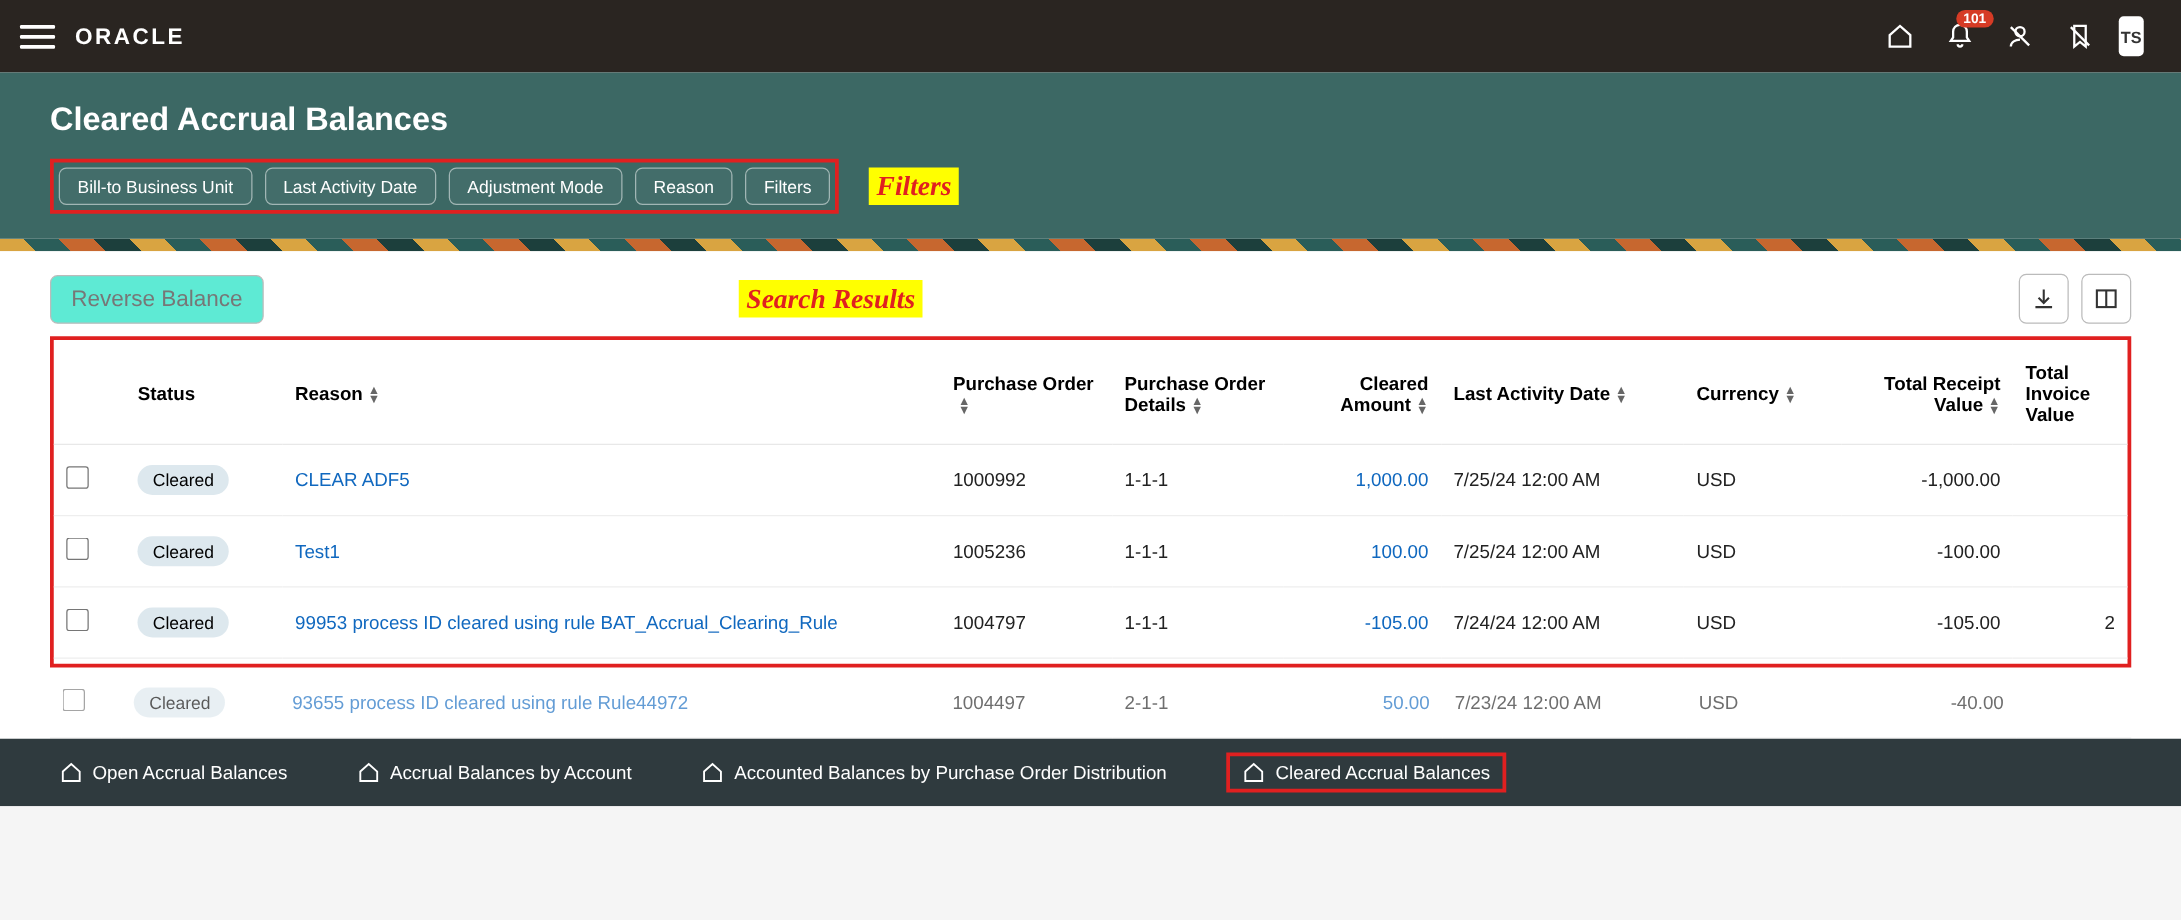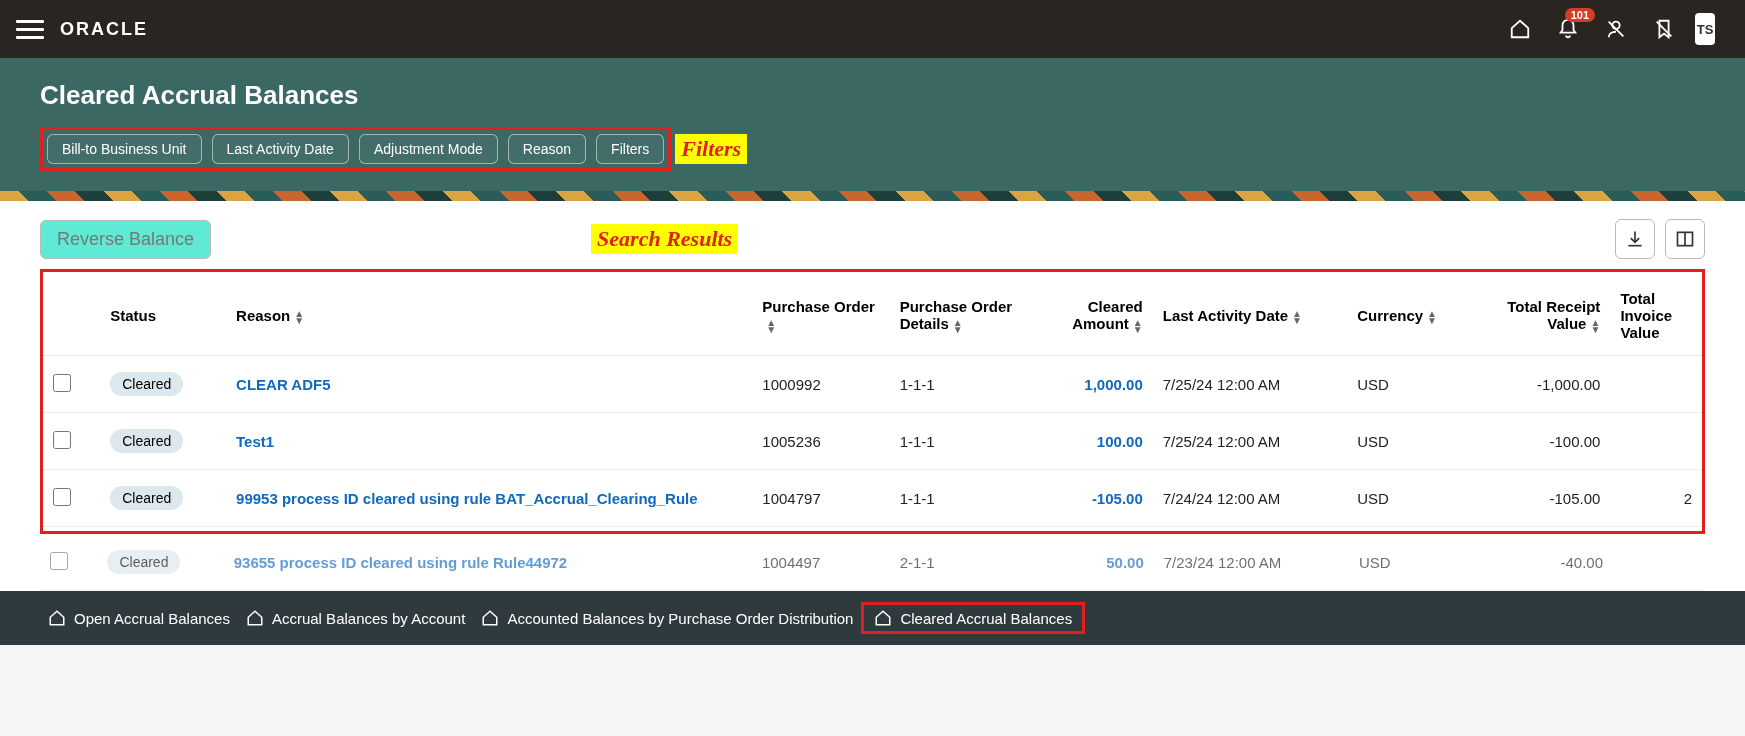--- a/index.html
+++ b/index.html
@@ -18,49 +18,49 @@
   
   
   .hero { background: #3c6864; padding: 22px 40px 20px; color: #fff; position: relative; }
   .hero h1 { font-size: 26px; font-weight: 700; margin-bottom: 16px; }
   .search-row { display: flex; align-items: center; gap: 20px; }
   .search-wrap { border: 3px solid #e02020; padding: 2px; display: inline-block; }
   .search-box { display: flex; align-items: center; background: rgba(255,255,255,0.05); border: 1px solid rgba(255,255,255,0.4); border-radius: 6px; padding: 8px 12px; width: 440px; }
   .search-box input { background: transparent; border: none; outline: none; color: #fff; font-size: 15px; flex: 1; }
   .search-box input::placeholder { color: rgba(255,255,255,0.85); }
   .annot { background: #ffff00; color: #e02020; font-weight: 700; font-style: italic; font-size: 22px; padding: 2px 6px; font-family: "Times New Roman", serif; }
-  .filters-row { display: flex; align-items: center; gap: 4px; margin-top: 14px; }
+  .filters-row { display: flex; align-items: center; gap: 24px; margin-top: 14px; }
   .filters-wrap { border: 3px solid #e02020; padding: 4px; display: inline-flex; gap: 10px; }
   .chip { border: 1px solid rgba(255,255,255,0.5); border-radius: 6px; padding: 6px 14px; font-size: 14px; color: #fff; cursor: pointer; background: rgba(255,255,255,0.04); }
   .hero-stripe { height: 10px; background: repeating-linear-gradient(45deg,#d9a441 0 20px,#2a5d59 20px 40px,#c7672f 40px 60px,#1c3f3c 60px 80px); }
   
   
   .content { background: #fff; padding: 18px 40px 0; }
   .action-row { display: flex; align-items: center; margin-bottom: 10px; }
   .btn-outline { border: 1px solid #bbb; background: #5eead4; color: #777; padding: 8px 16px; border-radius: 6px; font-size: 18px; cursor: pointer; }
   .action-row .annot { margin-left: 380px; }
   .action-spacer { flex: 1; }
   .icon-btn { width: 40px; height: 40px; border: 1px solid #bbb; border-radius: 6px; display: flex; align-items: center; justify-content: center; cursor: pointer; margin-left: 10px; background:#fff; }
   
   .table-wrap { border: 3px solid #e02020; padding: 4px 0; }
   table { width: 100%; border-collapse: collapse; }
   th { text-align: left; font-size: 15px; font-weight: 700; padding: 14px 10px; border-bottom: 1px solid #e8e8e8; vertical-align: middle; }
   th .sort { display:inline-block; margin-left:4px; font-size:10px; color:#666; line-height:7px; vertical-align:middle;}
   th .sort::before{content:"▲";display:block;}
   th .sort::after{content:"▼";display:block;}
   td { padding: 16px 10px; border-bottom: 1px solid #eee; font-size: 15px; color: #222; vertical-align: middle; }
   .status-pill { background: #dde8ee; color: #000000; padding: 4px 12px; border-radius: 14px; font-size: 14px; display: inline-block; }
-  .link { color: #1068bf; cursor: pointer; font-weight: bold; }
+  .link { color: #1068bf; cursor: pointer; }
   .num-right { text-align: right; }
   .check { width: 18px; height: 18px; }
   
   .row-cut { opacity: 0.65; }
   
   
-  .bottom { background: #2f3a3e; color: #fff; display: flex; align-items: center; padding: 0 40px; height: 54px; font-size: 15px; }
+  .bottom { background: #2f3a3e; color: #fff; display: flex; align-items: center; padding: 0 40px; height: 54px; gap: 40px; font-size: 15px; }
   .bottom-item { display: flex; align-items: center; gap: 8px; cursor: pointer; padding: 6px 8px; }
   .bottom-item.active-wrap { border: 3px solid #e02020; padding: 4px 10px; }
   .home-glyph { width:18px; height:18px; }
 </style>
 </head>
 <body>
 
 <div class="topbar">
   <div class="hamburger">
       <div></div>

